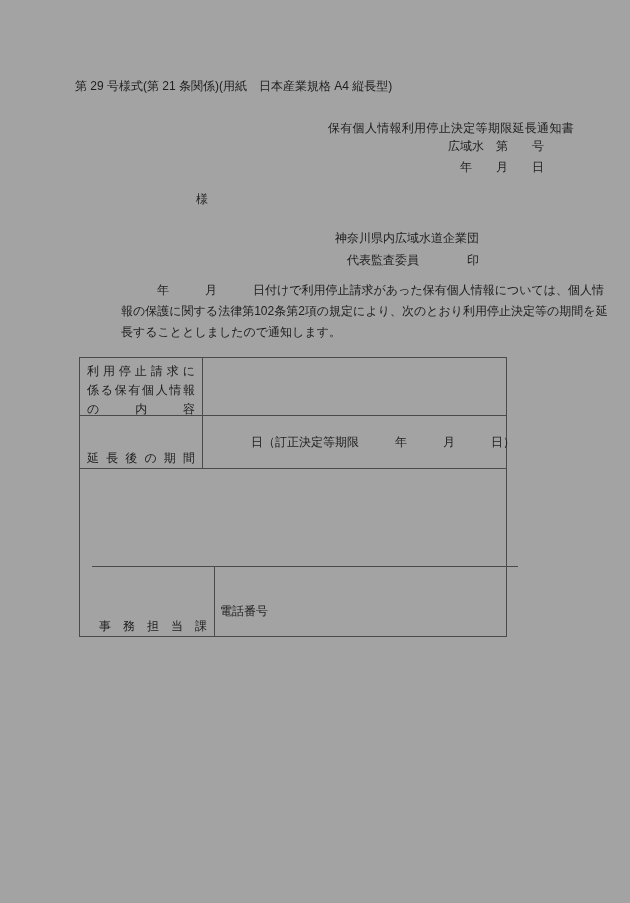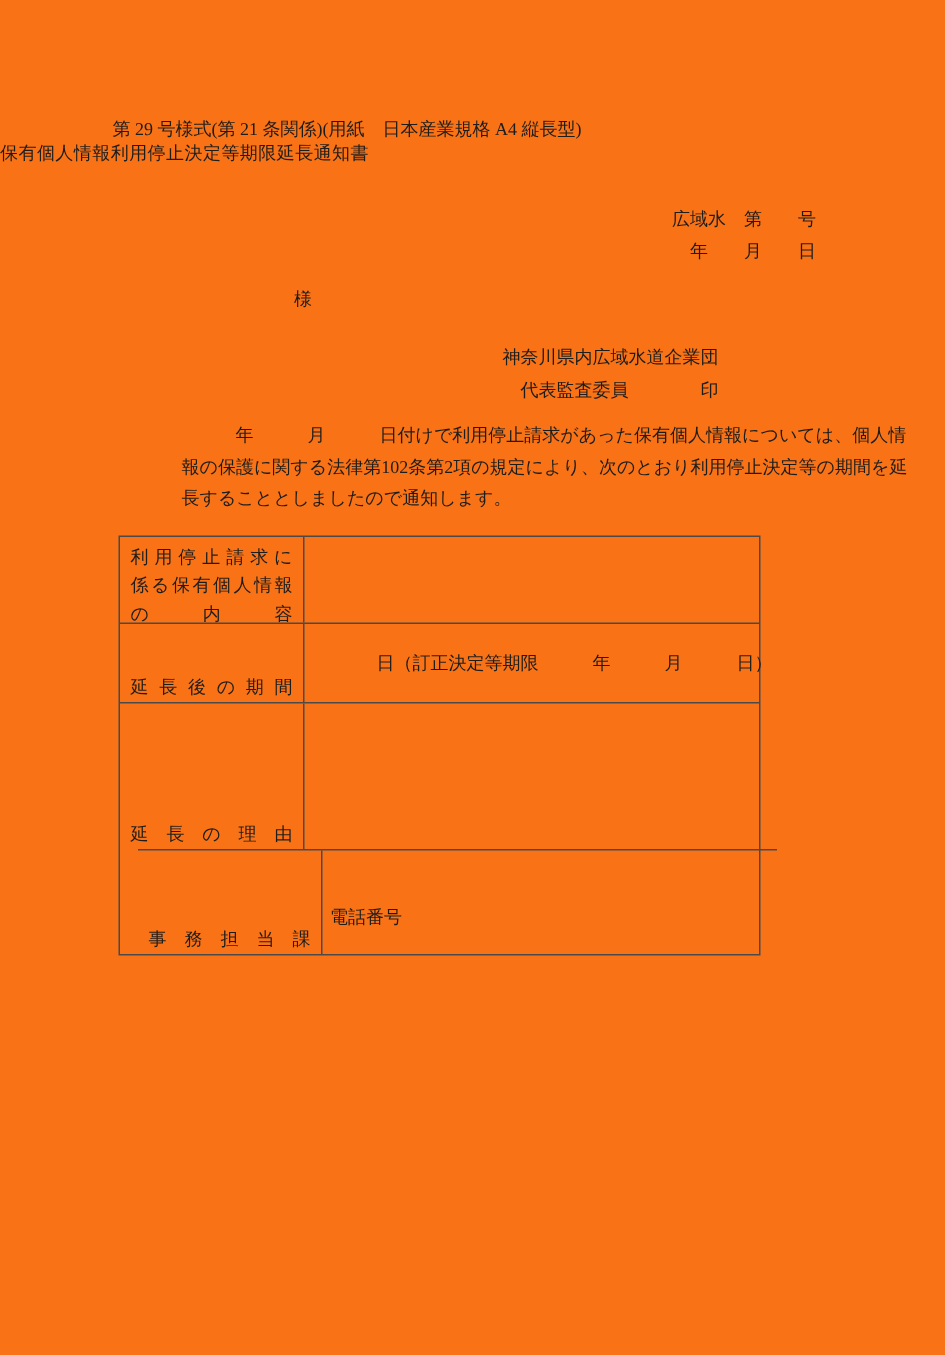--- a/index.html
+++ b/index.html
@@ -1,30 +1,30 @@
 <!DOCTYPE html>
 <html lang="ja"><head>
 <meta charset="utf-8">
 <style>
   html,body{margin:0;padding:0;background:#e8e8e8;}
   .page{
     position:relative;
     width:630px;height:903px;
     margin:0 auto;
-    background:#f97316;
+    background:#a3a3a3;
     color:#1d1d1d;
-    font-family:Liberation Serif, serif;
+    font-family:Liberation Sans, sans-serif;
     font-size:12px;
     overflow:hidden;
   }
   .pre{white-space:pre;}
   .abs{position:absolute;}
 
   .form-line{left:75px;top:79px;line-height:15px;}
-  .doc-title{left:0;top:94px;width:574px;text-align:left;letter-spacing:0.3px;}
+  .doc-title{left:0;top:120px;width:574px;text-align:right;letter-spacing:0.3px;}
   .doc-number{top:136px;right:86px;text-align:right;line-height:21px;}
   .addressee{left:196px;top:191px;}
   .sender{left:335px;top:227px;line-height:22px;text-align:center;}
   .sender-line2{display:flex;align-items:flex-end;}
   .seal{margin-left:48px;}
   .body-par{left:75px;top:280px;width:482px;line-height:21px;margin-left:46px;}
 
   .form-table{
     left:79px;top:357px;width:428px;
     border:1px solid #4a4a4a;
@@ -95,23 +95,20 @@
     </div>
 
     <div class="tr row-2">
       <div class="td-label">
         <div class="jline">延長後の期間</div>
       </div>
       <div class="td-value pre">　　　　日（訂正決定等期限　　　年　　　月　　　日）</div>
     </div>
 
     <div class="tr row-3">
-      <div class="td-label">
-        <div class="jline">延長の理由</div>
-      </div>
       <div class="td-value pre"></div>
     </div>
 
     <div class="tr row-4">
       <div class="td-label">
         <div class="jline">事務担当課</div>
       </div>
       <div class="td-value pre">電話番号</div>
     </div>
 

